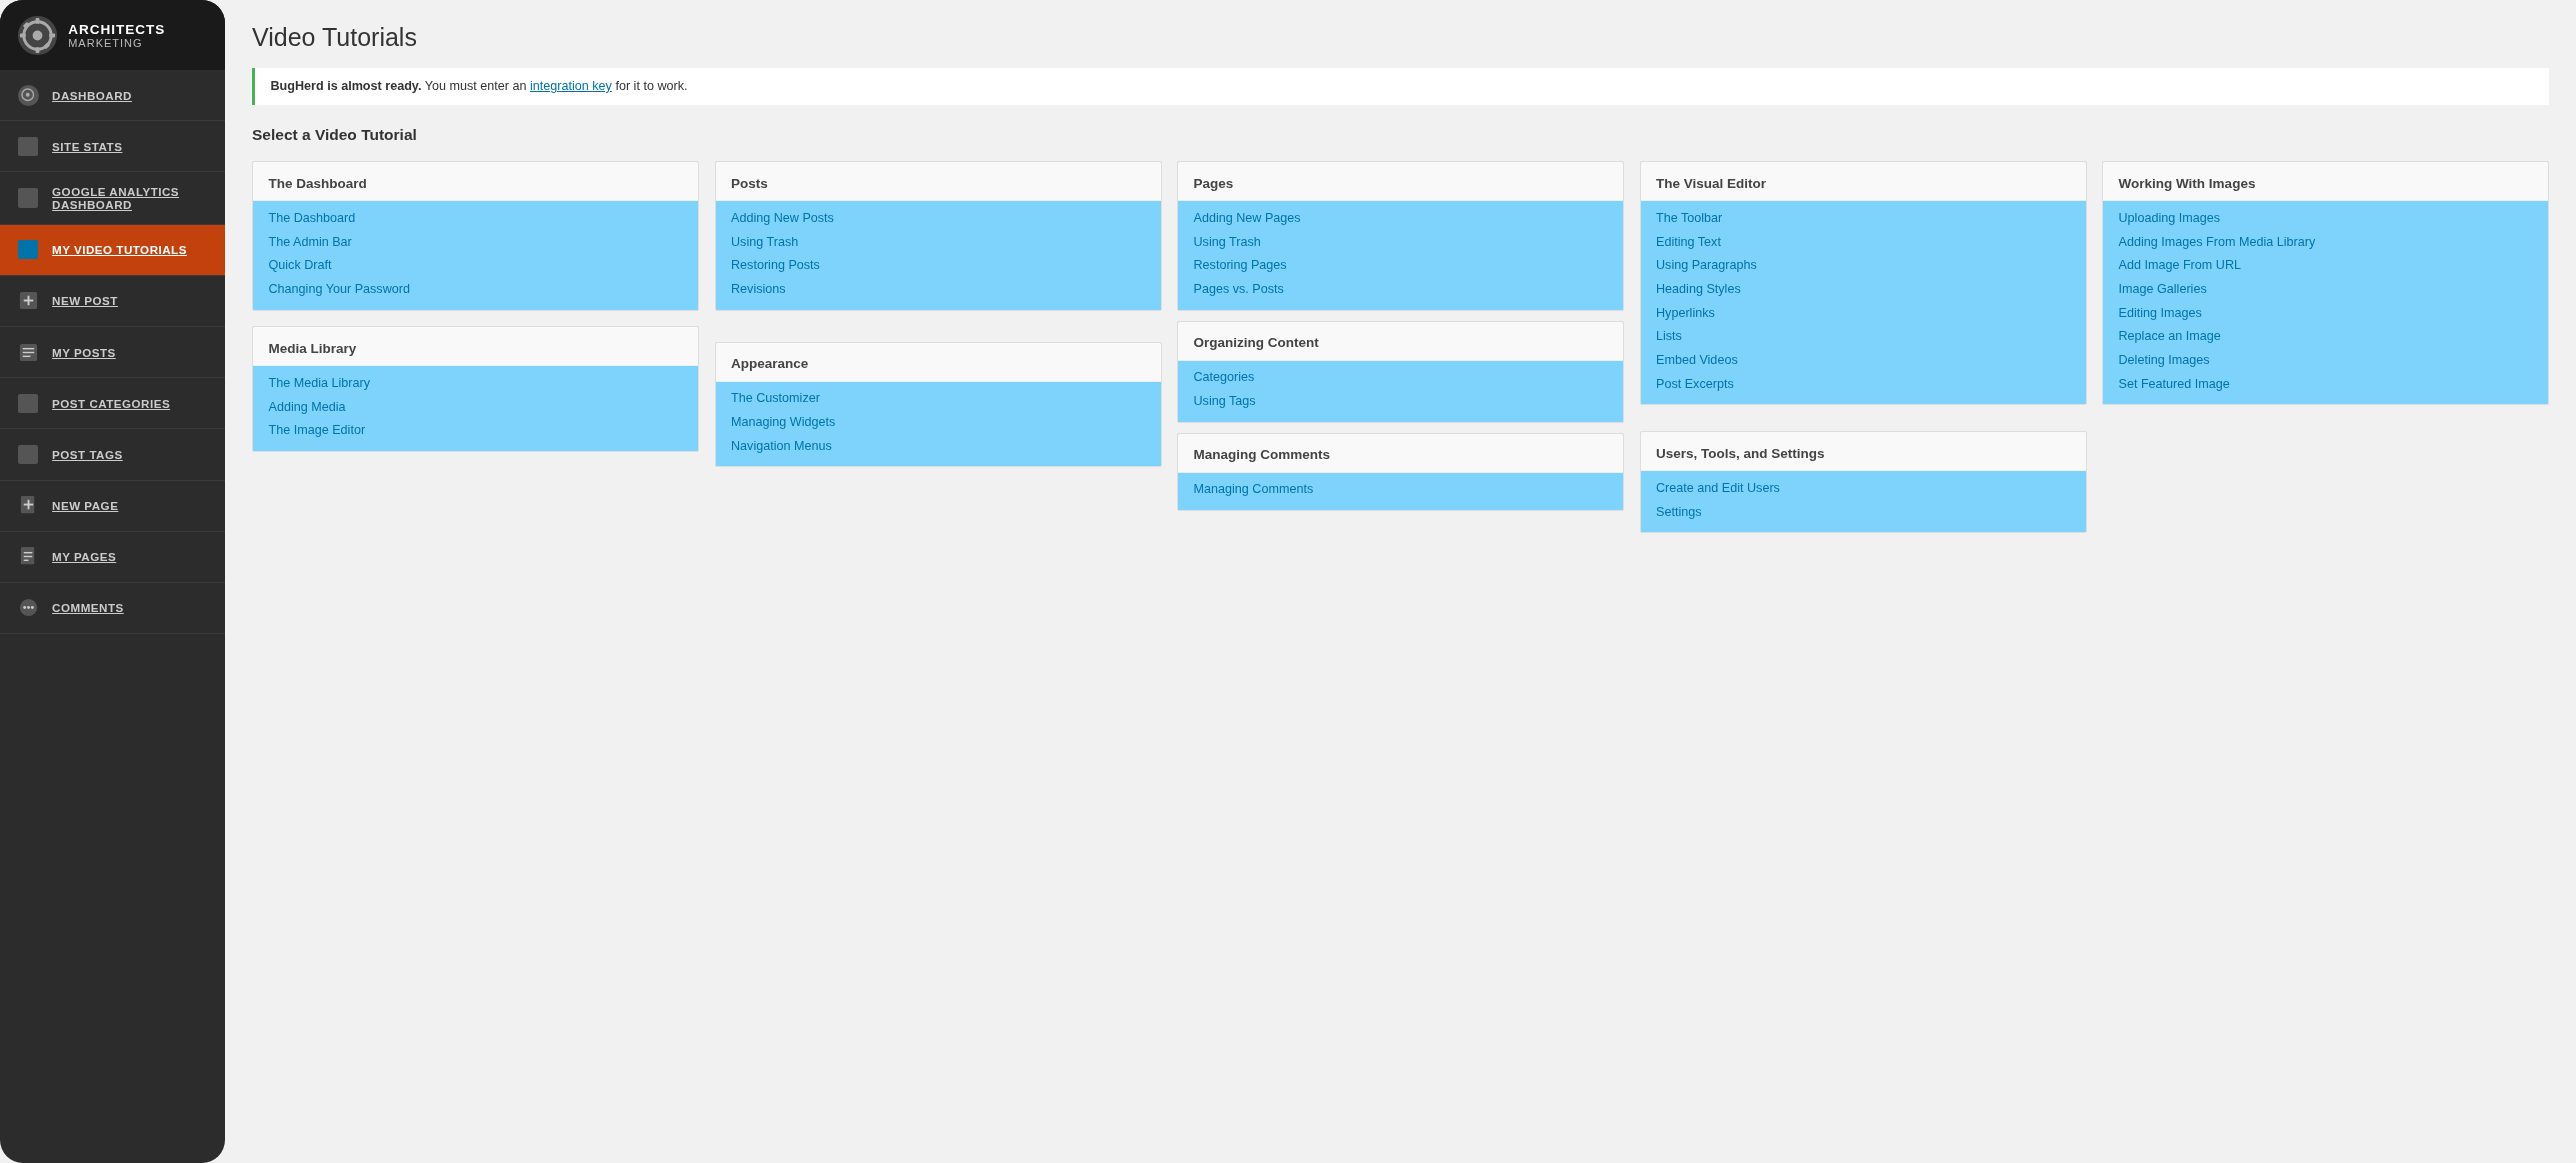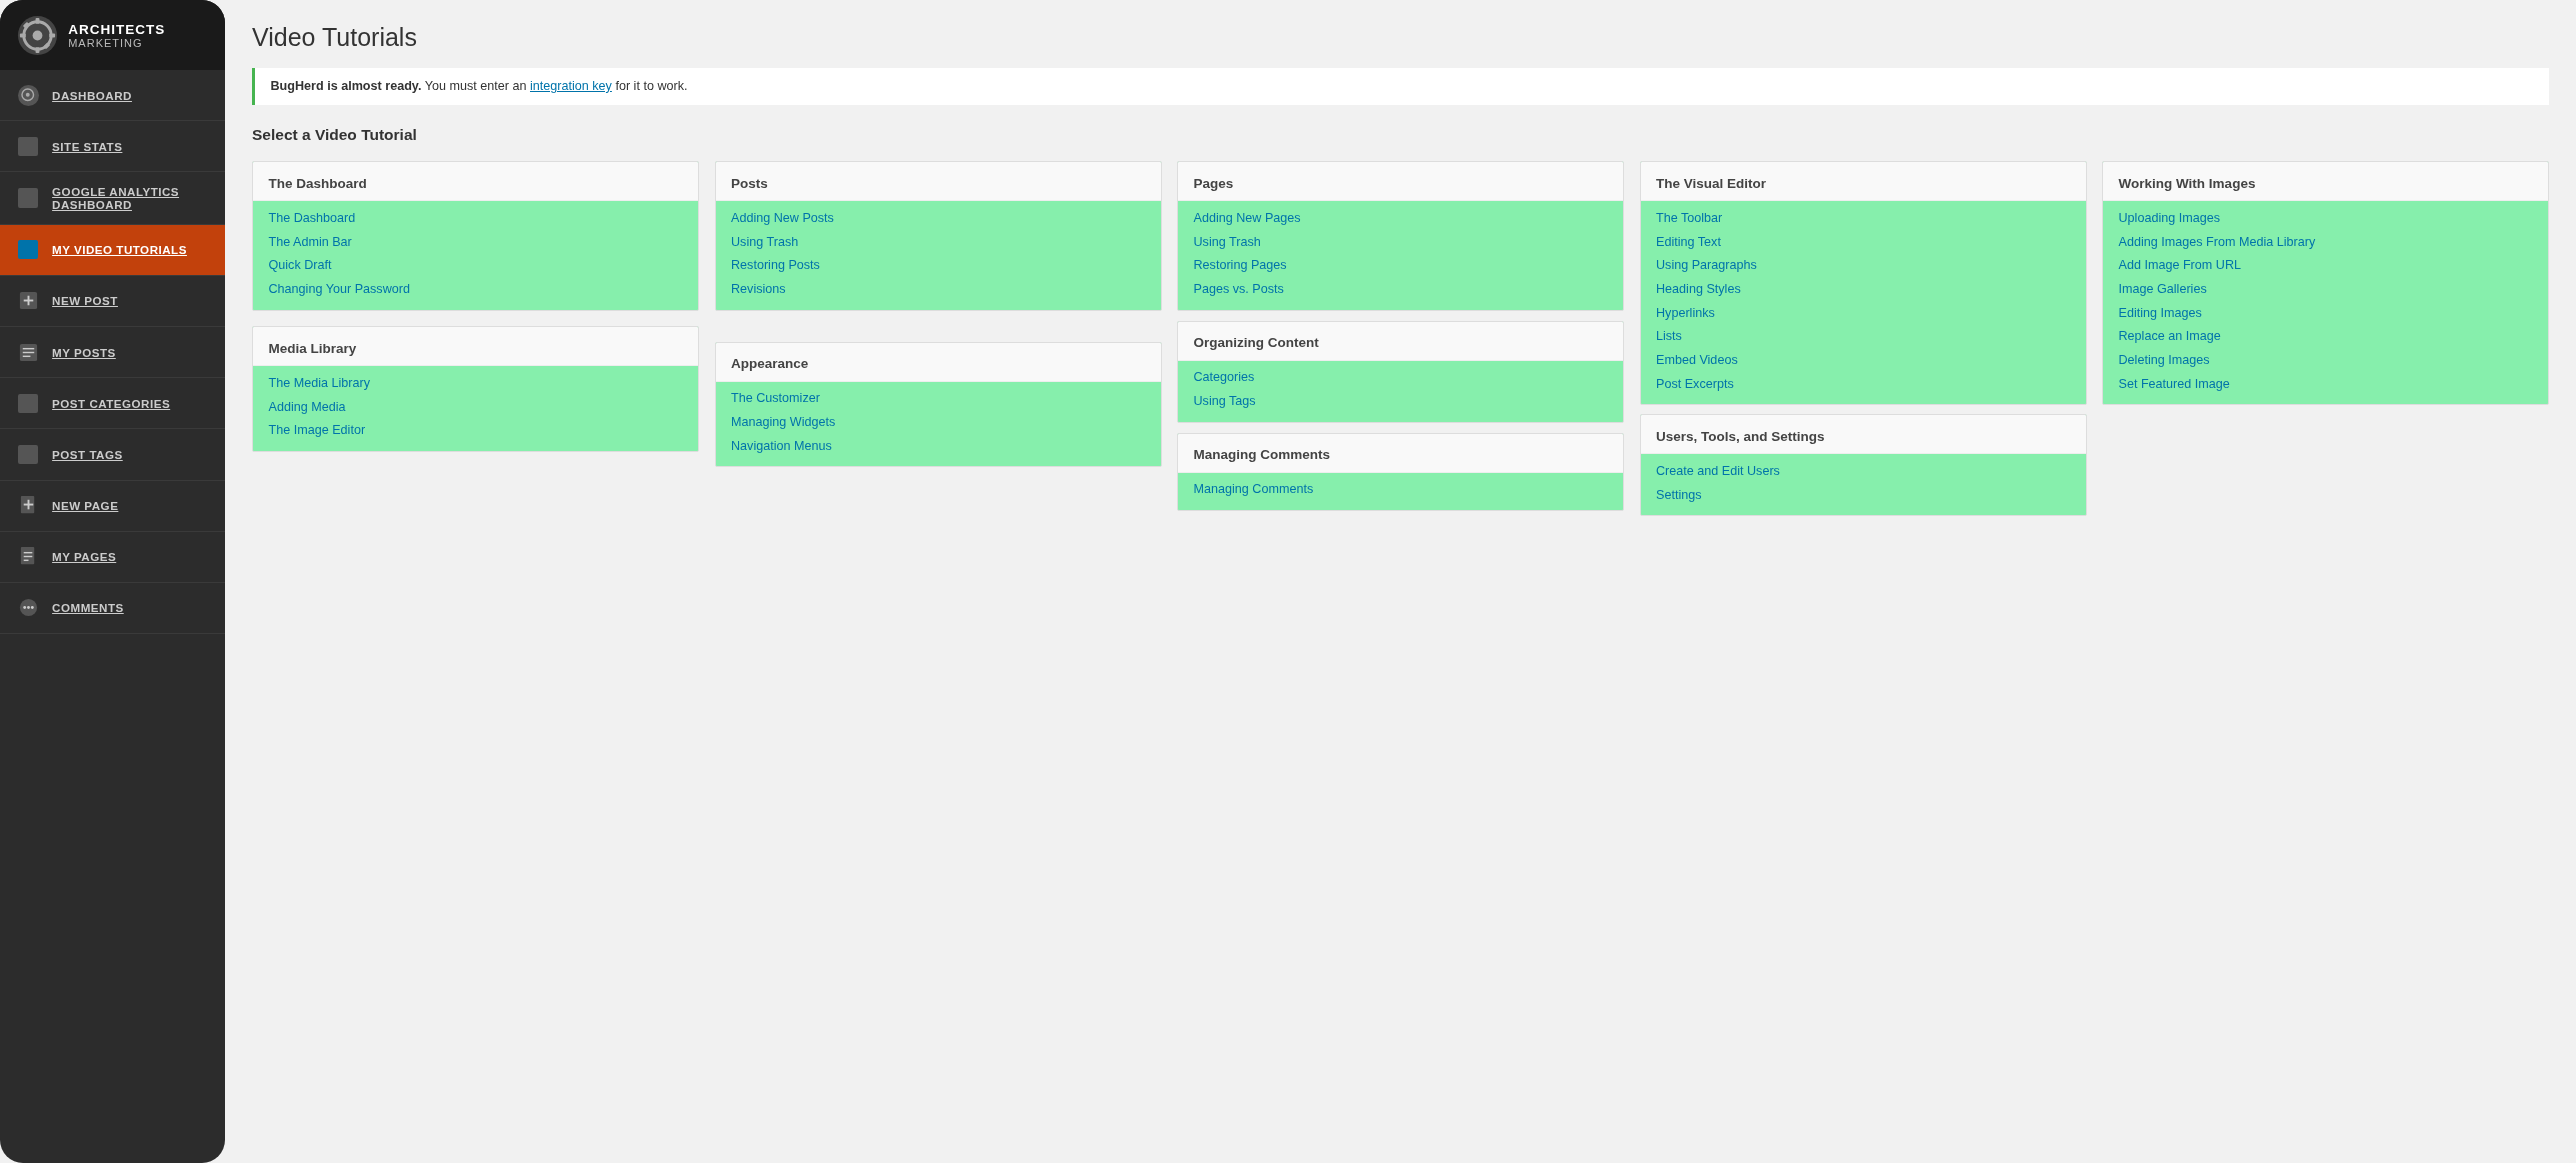--- a/index.html
+++ b/index.html
@@ -106,21 +106,21 @@
       font-weight: bold;
       color: #333;
       margin-bottom: 17.4px;
     }
     #tutorials-grid {
       display: grid;
       grid-template-columns: repeat(5, 1fr);
       gap: 15.5px;
     }
     .tutorial-card {
-      background: #86efac;
+      background: #7dd3fc;
       border: 1px solid #ddd;
       border-radius: 1.9px;
       overflow: hidden;
     }
     .card-header {
       font-size: 13.5px;
       font-weight: bold;
       color: #444;
       padding: 13.5px 15.5px 9.7px;
       border-bottom: 1px solid #eee;
@@ -351,21 +351,21 @@
       </div>
 
       <div class="tutorial-card">
         <div class="card-header">Managing Comments</div>
         <div class="card-links">
           <a class="card-link">Managing Comments</a>
         </div>
       </div>
     </div>
 
-    <div style="display:flex;flex-direction:column;gap:9px;">
+    <div style="display:flex;flex-direction:column;gap:26px;">
 
       <div class="tutorial-card">
         <div class="card-header">The Visual Editor</div>
         <div class="card-links">
           <a class="card-link">The Toolbar</a>
           <a class="card-link">Editing Text</a>
           <a class="card-link">Using Paragraphs</a>
           <a class="card-link">Heading Styles</a>
           <a class="card-link">Hyperlinks</a>
           <a class="card-link">Lists</a>

